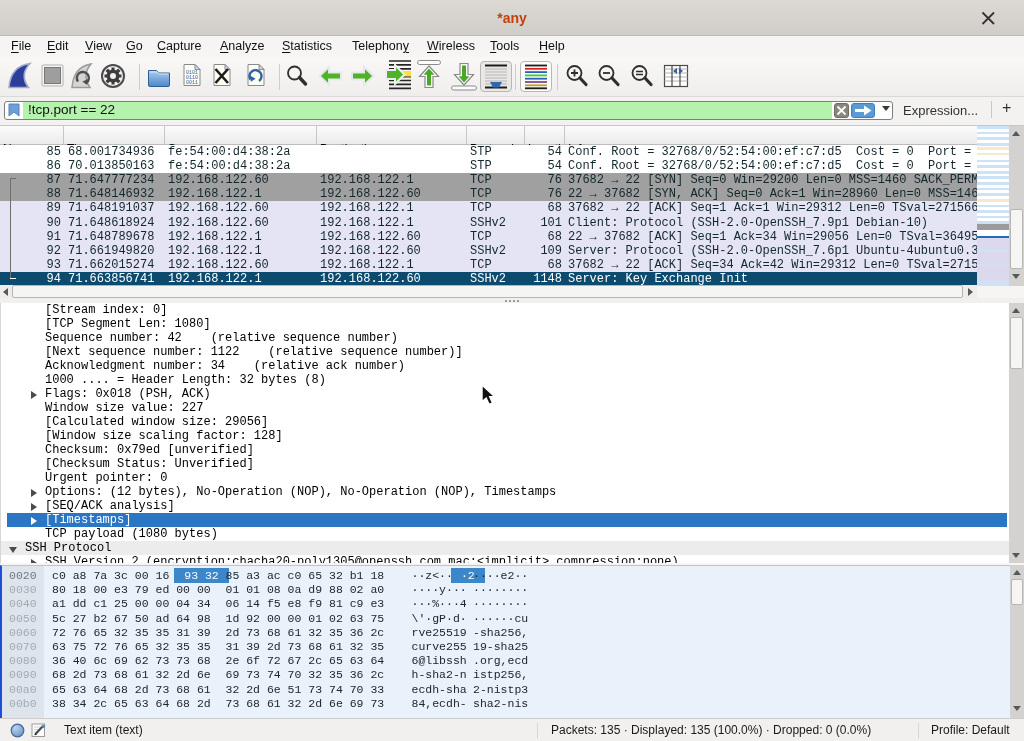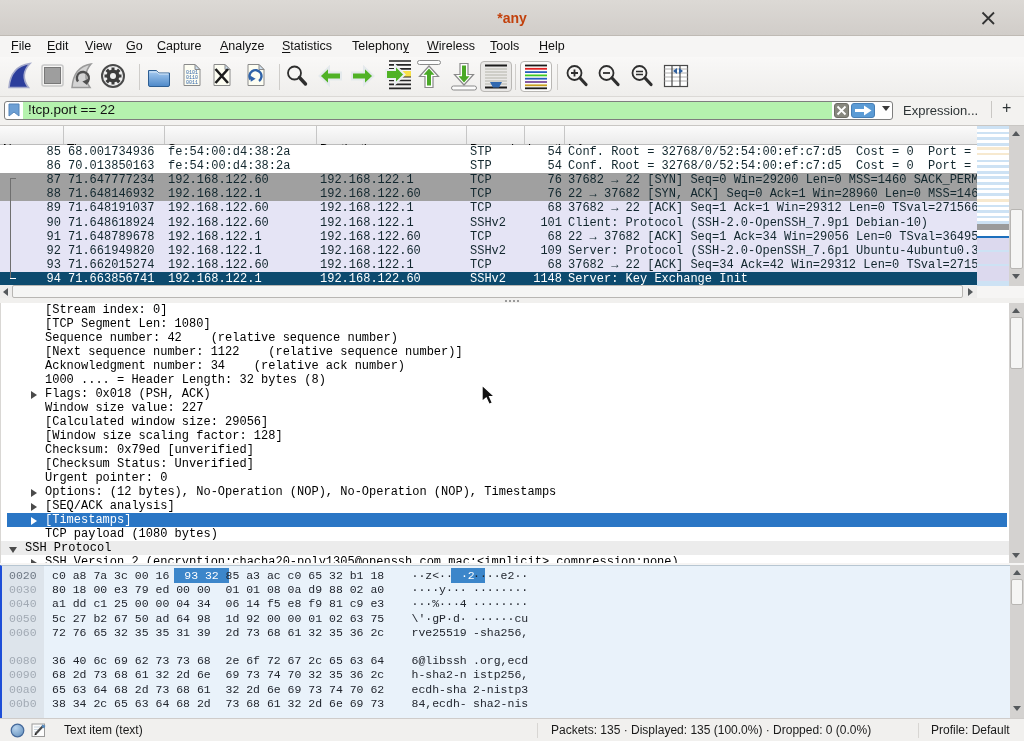--- a/index.html
+++ b/index.html
@@ -355,23 +355,24 @@
     <div class="tri" style="left:8px;top:244px;border-top:6px solid #4a4a4a;border-left:4px solid transparent;border-right:4px solid transparent;"></div>
     <div class="tri" style="left:30px;top:256px;border-left:6px solid #4a4a4a;border-top:4px solid transparent;border-bottom:4px solid transparent;"></div>
   </div>
   <div class="abs" id="hexpane">
     <div id="offcol"></div>
     <div class="hexline" style="top:3px"><span class="hoff" style="color:#6e7884">0020</span><span class="hx1">c0 a8 7a 3c 00 16 <span class="hl">93 32</span></span><span class="hx2">85 a3 ac c0 65 32 b1 18</span><span class="ha1">··z&lt;··<span class="hl">·2</span></span><span class="ha2">····e2··</span></div>
     <div class="hexline" style="top:17.2px"><span class="hoff">0030</span><span class="hx1">80 18 00 e3 79 ed 00 00</span><span class="hx2">01 01 08 0a d9 88 02 a0</span><span class="ha1">····y···</span><span class="ha2">········</span></div>
     <div class="hexline" style="top:31.4px"><span class="hoff">0040</span><span class="hx1">a1 dd c1 25 00 00 04 34</span><span class="hx2">06 14 f5 e8 f9 81 c9 e3</span><span class="ha1">···%···4</span><span class="ha2">········</span></div>
     <div class="hexline" style="top:45.6px"><span class="hoff">0050</span><span class="hx1">5c 27 b2 67 50 ad 64 98</span><span class="hx2">1d 92 00 00 01 02 63 75</span><span class="ha1">\'·gP·d·</span><span class="ha2">······cu</span></div>
     <div class="hexline" style="top:59.8px"><span class="hoff">0060</span><span class="hx1">72 76 65 32 35 35 31 39</span><span class="hx2">2d 73 68 61 32 35 36 2c</span><span class="ha1">rve25519</span><span class="ha2">-sha256,</span></div>
+    <div class="hexline" style="top:74px"><span class="hoff">0070</span><span class="hx1">63 75 72 76 65 32 35 35</span><span class="hx2">31 39 2d 73 68 61 32 35</span><span class="ha1">curve255</span><span class="ha2">19-sha25</span></div>
     <div class="hexline" style="top:88.2px"><span class="hoff">0080</span><span class="hx1">36 40 6c 69 62 73 73 68</span><span class="hx2">2e 6f 72 67 2c 65 63 64</span><span class="ha1">6@libssh</span><span class="ha2">.org,ecd</span></div>
     <div class="hexline" style="top:102.4px"><span class="hoff">0090</span><span class="hx1">68 2d 73 68 61 32 2d 6e</span><span class="hx2">69 73 74 70 32 35 36 2c</span><span class="ha1">h-sha2-n</span><span class="ha2">istp256,</span></div>
-    <div class="hexline" style="top:116.6px"><span class="hoff">00a0</span><span class="hx1">65 63 64 68 2d 73 68 61</span><span class="hx2">32 2d 6e 69 73 74 70 62</span><span class="ha1">ecdh-sha</span><span class="ha2">2-nistp3</span></div>
+    <div class="hexline" style="top:116.6px"><span class="hoff">00a0</span><span class="hx1">65 63 64 68 2d 73 68 61</span><span class="hx2">32 2d 6e 51 73 74 70 33</span><span class="ha1">ecdh-sha</span><span class="ha2">2-nistp3</span></div>
     <div class="hexline" style="top:130.8px"><span class="hoff">00b0</span><span class="hx1">38 34 2c 65 63 64 68 2d</span><span class="hx2">73 68 61 32 2d 6e 69 73</span><span class="ha1">84,ecdh-</span><span class="ha2">sha2-nis</span></div>
   </div>
 
   <svg class="abs" style="left:481px;top:384px;width:17px;height:23px;z-index:50;">
     <polygon points="1,1 1,17.5 5.2,14 8.2,20.5 11.5,19 8.7,12.6 13.5,12.6" fill="#111" stroke="#fff" stroke-width="1.4"></polygon>
   </svg>
   <div class="abs" id="statusbar">
     <svg class="abs" style="left:10px;top:3.5px" width="15" height="15">
       <defs>
           <radialGradient id="dot" cx="0.35" cy="0.3" r="0.9">

